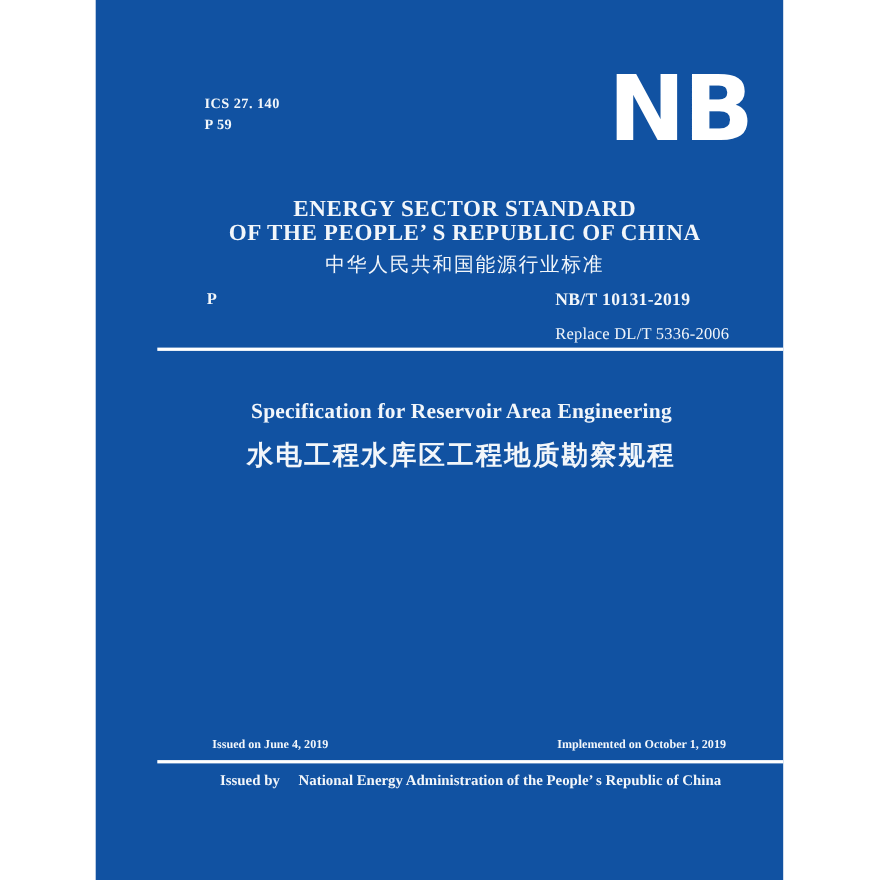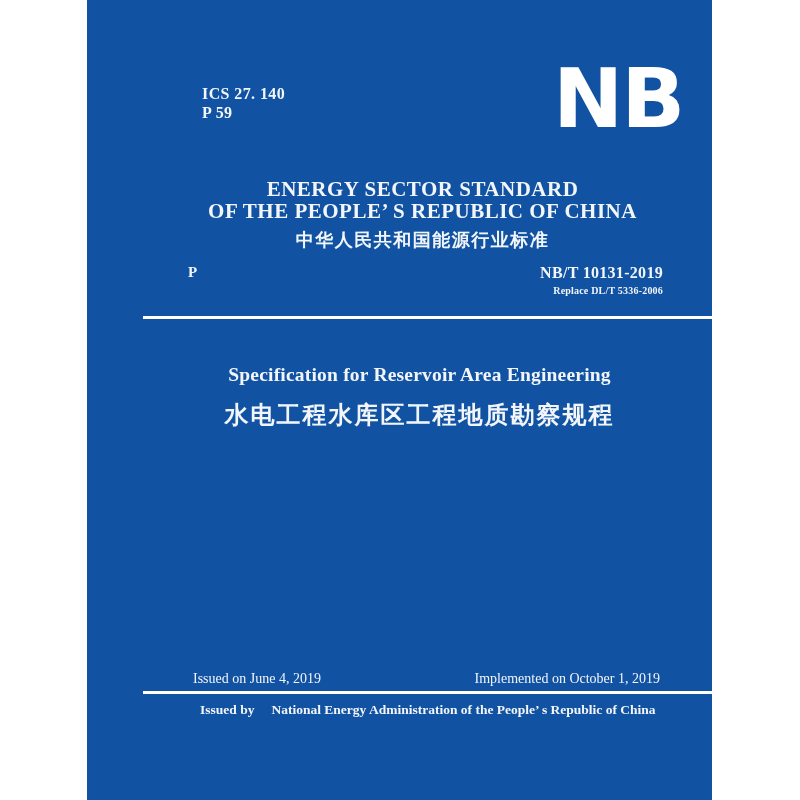--- a/index.html
+++ b/index.html
@@ -19,22 +19,22 @@
     position:absolute;
     left:87px; top:0;
     width:625px; height:800px;
     background:var(--blue);
     color:var(--ink);
   }
   .abs{position:absolute;}
 
   
   .ics-block{
-    left:115px; top:84px;
-    font-size:16px; font-weight:bold;
+    left:99px; top:84px;
+    font-size:13px; font-weight:bold;
     line-height:19px;
     letter-spacing:0.4px;
     white-space:nowrap;
   }
 
   
   .nb-logo{
     left:466px; top:57px;
     font-family:"DejaVu Sans", sans-serif;
     font-weight:bold;
@@ -53,47 +53,47 @@
     text-align:center;
   }
   .std-header .en{
     font-size:21px; font-weight:bold;
     line-height:22px;
     letter-spacing:0.5px;
     white-space:nowrap;
   }
   .std-header .zh{
     margin-top:6px;
-    font-size:18px; font-weight:bold;
+    font-size:18px; font-weight:normal;
     letter-spacing:1.5px;
     line-height:24px;
     white-space:nowrap;
   }
 
   
   .designation-row{
     left:0; right:0; top:264px;
     display:flex;
     justify-content:space-between;
     align-items:flex-start;
     padding-left:101px;
     padding-right:49px;
   }
   .p-label{
     font-size:15px; font-weight:bold;
   }
-  .code-group{text-align:right;}
+  .code-group{}
   .std-code{
     font-size:16px; font-weight:bold;
     letter-spacing:0.3px;
     white-space:nowrap;
   }
   .replaces{
-    margin-top:3px;
-    font-size:10px; font-weight:bold;
+    margin-top:14px;
+    font-size:15px; font-weight:normal;
     letter-spacing:0.2px;
     white-space:nowrap;
   }
 
   .rule{
     height:3px;
     background:var(--rule);
     right:0;
   }
   .rule-top{left:56px; top:316px;}
@@ -119,21 +119,21 @@
     white-space:nowrap;
   }
 
   
   .dates-row{
     left:0; right:0; top:671px;
     display:flex;
     justify-content:space-between;
     padding-left:106px;
     padding-right:52px;
-    font-size:14px; font-weight:normal;
+    font-size:11px; font-weight:bold;
     white-space:nowrap;
   }
 
   
   .issuer-row{
     left:113px; top:702px;
     font-size:13.5px; font-weight:bold;
     white-space:nowrap;
   }
   .issuer-row .issuer-label{

